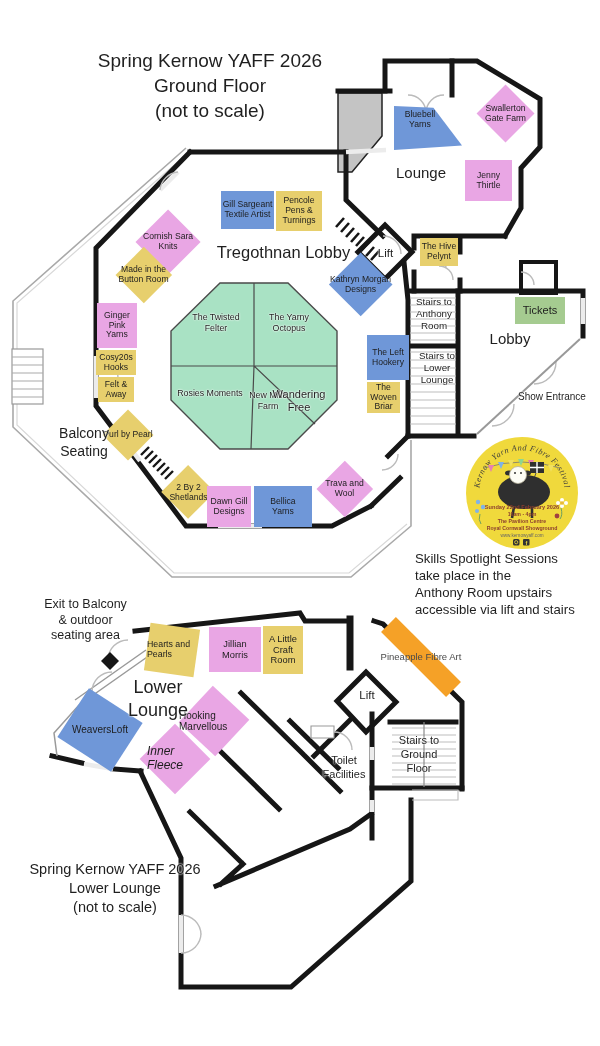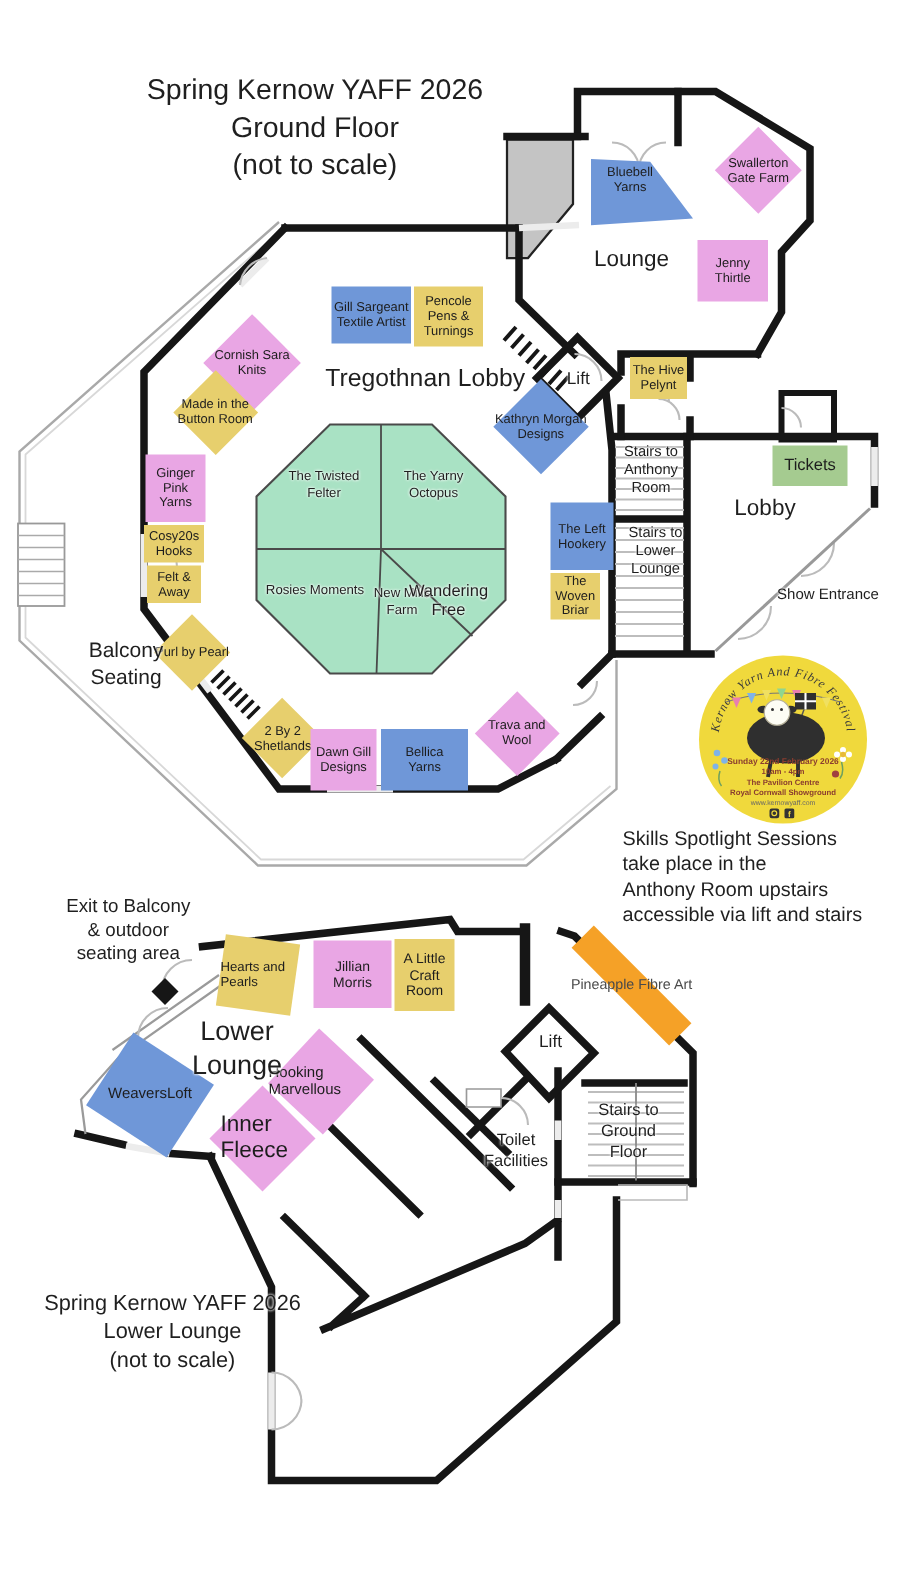--- a/index.html
+++ b/index.html
@@ -305,16 +305,16 @@
   <div class="wrap" style="left:63px;top:694px;width:74px;height:72px;">
     <div class="tiltbg fill-blue" style="width:64px;height:58px;transform:translate(-50%,-50%) rotate(33deg);"></div>
     <div class="wlbl" style="font-size:10px;">WeaversLoft</div>
   </div>
   <div class="wrap" style="left:179px;top:687px;width:70px;height:68px;">
     <div class="tiltbg fill-pink" style="width:50px;height:50px;transform:translate(-50%,-50%) rotate(43deg);"></div>
     <div class="wlbl" style="font-size:10px;">Hooking Marvellous</div>
   </div>
   <div class="wrap" style="left:140px;top:725px;width:70px;height:68px;">
     <div class="tiltbg fill-pink" style="width:50px;height:50px;transform:translate(-50%,-50%) rotate(45deg);"></div>
-    <div class="wlbl" style="font-size:15px;width:80%;margin:auto;">Inner Fleece</div>
+    <div class="wlbl" style="font-size:12px;width:80%;margin:auto;font-style:italic;">Inner Fleece</div>
   </div>
 
 </div>
 
 </body></html>

